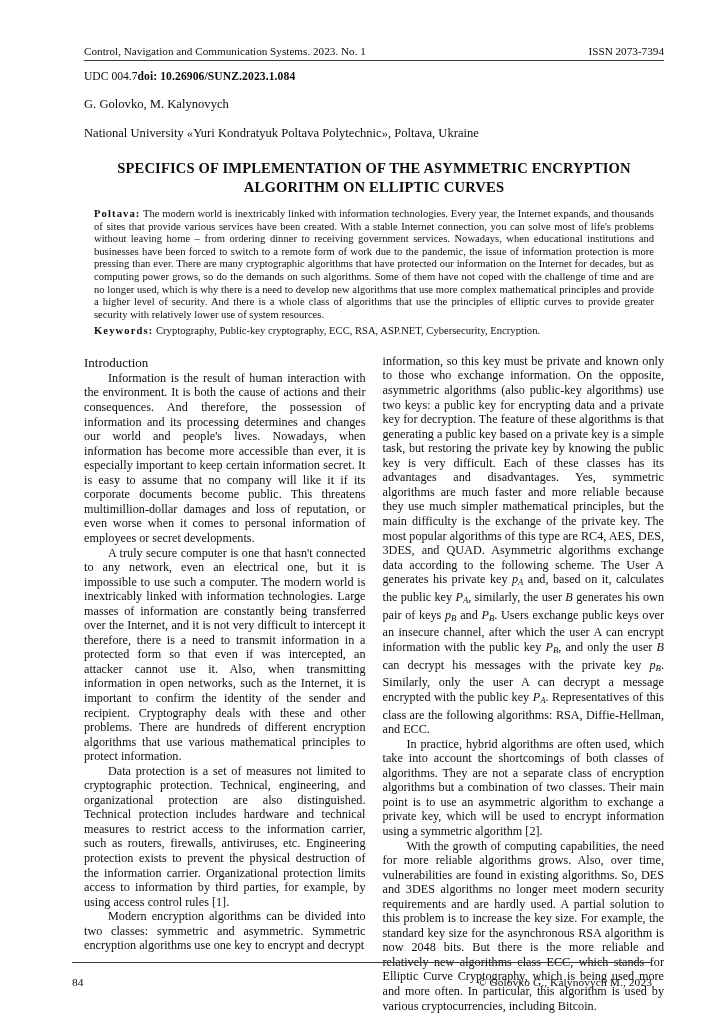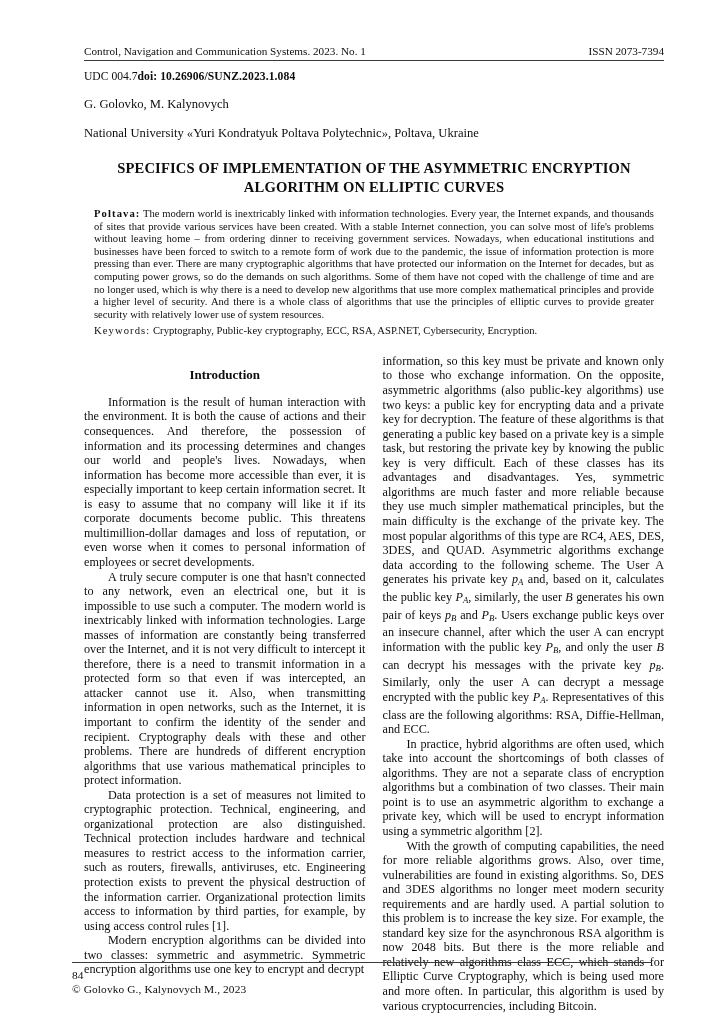--- a/index.html
+++ b/index.html
@@ -89,21 +89,21 @@
     letter-spacing: 1.1px;
   }
   .keywords {
     margin-top: 4px;
     font-size: 10.6px;
     line-height: 12.6px;
     text-align: left;
     padding: 0 10px 0 10px;
   }
   .keywords .lbl {
-    font-weight: normal;
+    font-weight: bold;
     letter-spacing: 1.1px;
   }
 
   
   .columns {
     margin-top: 16px;
     display: flex;
     gap: 17px;
   }
   .col {
@@ -111,47 +111,45 @@
     font-size: 12.2px;
     line-height: 14.55px;
     text-align: justify;
     text-justify: inter-word;
   }
   .col p {
     margin: 0;
     text-indent: 24px;
   }
   .col h2 {
-    margin: 12px;
+    margin: 0;
     font-size: 13px;
     line-height: 17px;
-    font-weight: bold;
-    text-align: center;
+    font-weight: normal;
     text-indent: 0;
   }
   .sec-head-gap-before { margin-top: 11px; }
   .sec-head-gap-after  { margin-top: 7px; }
 
   .col .ital { font-style: italic; }
   .col sub { font-size: 0.72em; font-style: italic; vertical-align: -0.25em; }
 
   
   .footer {
     position: absolute;
     left: 72px;
     top: 962px;
     width: 580px;
     border-top: 1.1px solid #3b3b3b;
-    padding-top: 5px;
+    padding-top: 12px;
     display: flex;
     justify-content: space-between;
     align-items: baseline;
     font-size: 11.4px;
     line-height: 14px;
-    flex-direction: column;
   }
   .footer .copy { letter-spacing: 0.1px; }
 </style>
 </head>
 <body>
 
 <div class="page">
   <div class="content">
 
     <div class="runhead">

